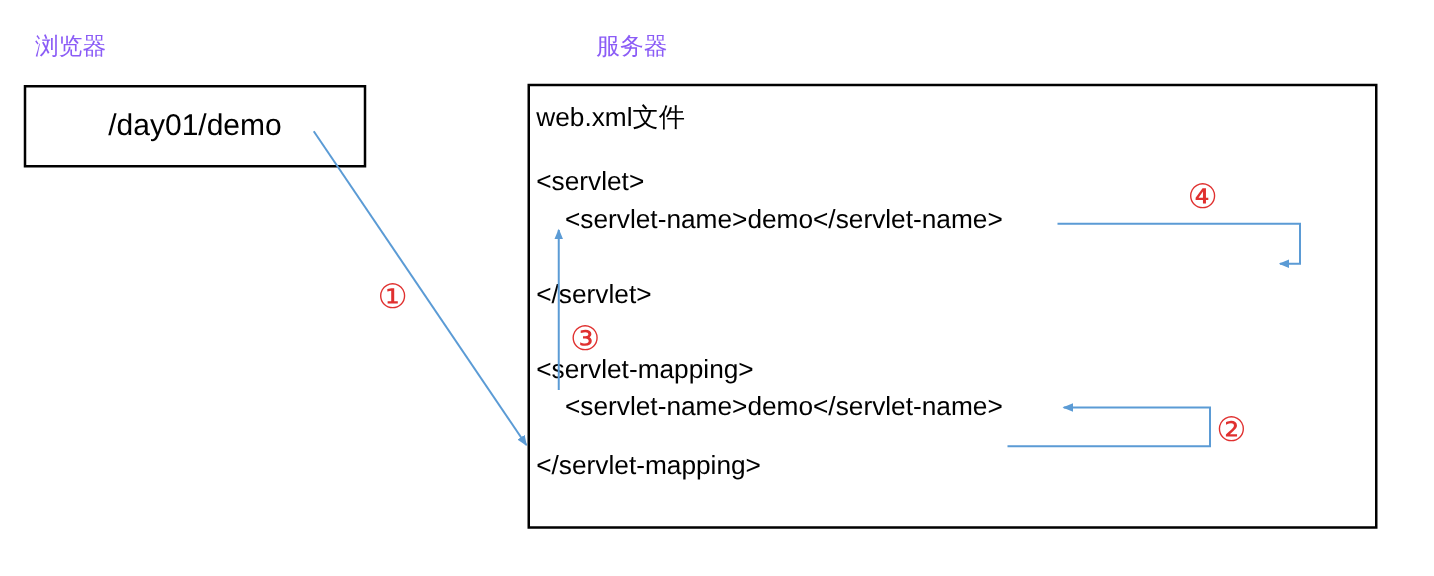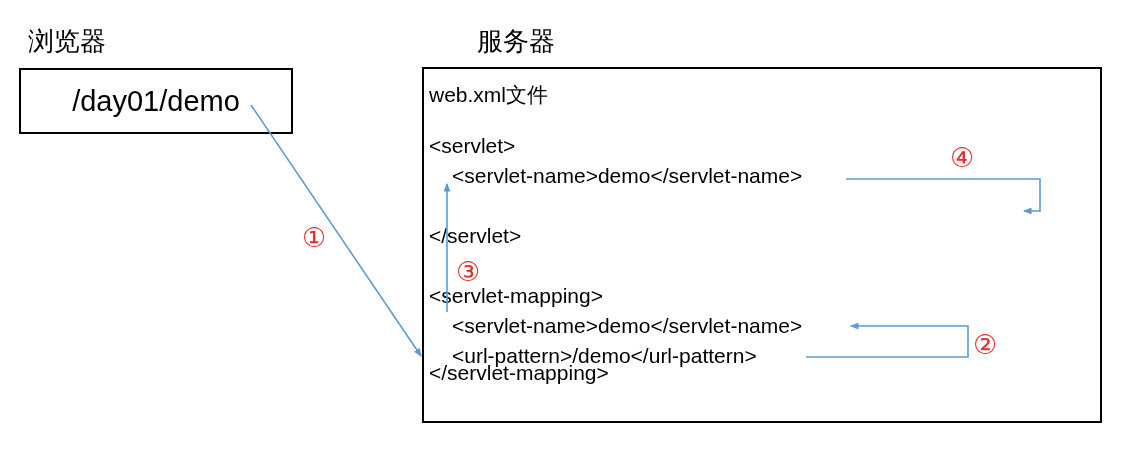--- a/index.html
+++ b/index.html
@@ -6,38 +6,38 @@
   .canvas {
     position: relative;
     width: 1147px;
     height: 461px;
     background: #ffffff;
     font-family: "Liberation Sans", sans-serif;
     overflow: hidden;
   }
   .zone-label {
     position: absolute;
-    color: #000000;
-    font-size: 26px;
+    color: #8b5cf6;
+    font-size: 19px;
     font-family: "DejaVu Serif", serif;
     white-space: nowrap;
   }
   .browser-label { left: 28px; top: 24px; }
   .server-label  { left: 477px; top: 24px; font-family: Liberation Mono, monospace; }
 
   .browser-box {
     position: absolute;
     left: 19px; top: 68px;
     width: 274px; height: 66px;
     border: 2px solid #000;
     box-sizing: border-box;
     display: flex; align-items: center; justify-content: center;
   }
   .browser-url {
-    font-size: 29px;
+    font-size: 24px;
     color: #000;
     white-space: nowrap;
   }
 
   .server-box {
     position: absolute;
     left: 422px; top: 67px;
     width: 680px; height: 356px;
     border: 2px solid #000;
     box-sizing: border-box;
@@ -90,21 +90,20 @@
     <span class="browser-url">/day01/demo</span>
   </div>
 
   <div class="server-box">
     <div class="file-title">web.xml文件</div>
     <div class="xml-line x0">&lt;servlet&gt;</div>
     <div class="xml-line x1">&lt;servlet-name&gt;demo&lt;/servlet-name&gt;</div>
     <div class="xml-line x3">&lt;/servlet&gt;</div>
     <div class="xml-line x4">&lt;servlet-mapping&gt;</div>
     <div class="xml-line x5">&lt;servlet-name&gt;demo&lt;/servlet-name&gt;</div>
-    <div class="xml-line x6">&lt;url-pattern&gt;/demo&lt;/url-pattern&gt;</div>
     <div class="xml-line x7">&lt;/servlet-mapping&gt;</div>
   </div>
 
   <div class="step-num step1">①</div>
   <div class="step-num step2">②</div>
   <div class="step-num step3">③</div>
   <div class="step-num step4">④</div>
 
   <svg class="arrow-layer" width="1147" height="461" viewBox="0 0 1147 461" xmlns="http://www.w3.org/2000/svg">
     <defs>

